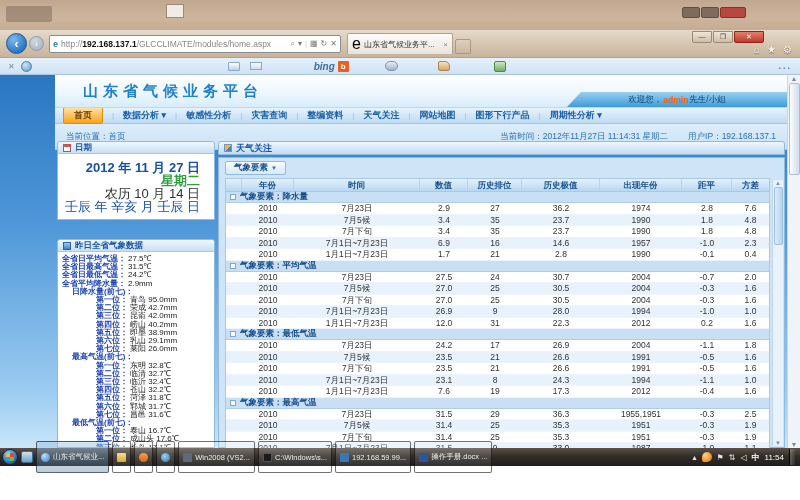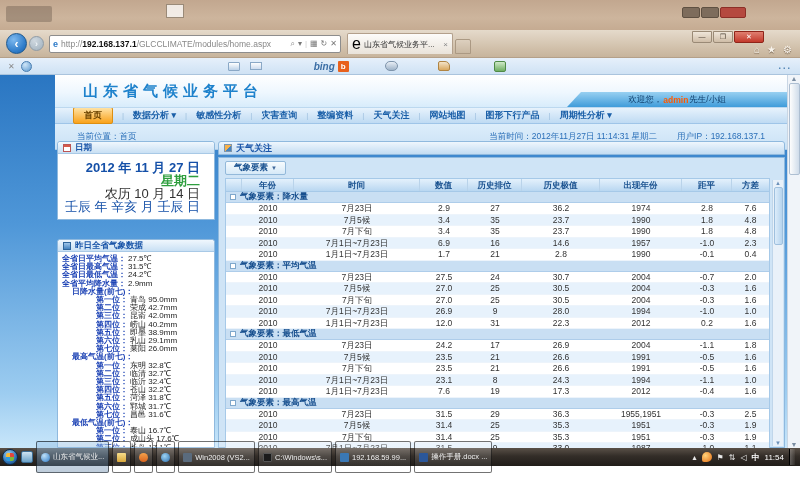--- a/index.html
+++ b/index.html
@@ -56,27 +56,27 @@
   
   .page{position:absolute;left:0;top:45px;right:0;bottom:0;background:linear-gradient(180deg,#2a76c2,#4f97d8 40%,#9cccf0 85%,#c8e6fa);}
   .page-content{position:absolute;left:55px;top:0;right:13px;bottom:0;}
   .site-header{position:relative;height:33px;background:linear-gradient(180deg,#ffffff,#eef7fe 55%,#d8ecfb);border-bottom:1px solid #bcd8ef;}
   .site-title{position:absolute;left:28px;top:7px;font-size:15px;font-weight:bold;color:#1e82cc;letter-spacing:5px;}
   .welcome-ribbon{position:absolute;right:0;top:17px;height:15px;width:220px;
     background:linear-gradient(180deg,#98d0f1,#3f9cda);clip-path:polygon(14px 0,100% 0,100% 100%,0 100%);
     display:flex;align-items:center;justify-content:center;font-size:8.5px;color:#10406e;}
   .welcome-ribbon .usr{color:#ff5a00;font-weight:bold;margin:0 1px;}
   .menu-bar{height:16px;background:linear-gradient(180deg,#e7f2fc,#bfdbf3);border-bottom:1px solid #9fc5e8;
-    display:flex;align-items:center;padding-left:18px;gap:9px;font-size:9px;}
+    display:flex;align-items:center;padding-left:8px;gap:9px;font-size:9px;}
   .mitem{color:#1a5fa8;font-weight:bold;white-space:nowrap;}
   .mitem.act{background:linear-gradient(180deg,#ffe2a4,#f9a21b);border:1px solid #dd8f12;border-radius:2px;
     color:#6b4300;padding:1px 10px;}
   .msep{color:#9fc0de;font-size:8px;}
   .crumb-row{height:26px;background:linear-gradient(180deg,#ddeefb,#cae1f5);border-bottom:1px solid #aacbe8;
-    display:flex;align-items:center;justify-content:space-between;padding:0 22px;font-size:8.5px;color:#2a6fb8;}
+    display:flex;align-items:center;justify-content:space-between;padding:0 11px;font-size:8.5px;color:#2a6fb8;}
   .crumb-right{display:flex;gap:20px;}
 
   .cols{position:absolute;left:0;right:0;top:64px;bottom:0;overflow:hidden;}
   .aside{position:absolute;left:2px;top:2px;width:158px;bottom:0;display:flex;flex-direction:column;}
   .panel{border:1px solid #8fb9de;background:#fff;border-radius:3px 3px 0 0;}
   .panel-h{height:12px;background:linear-gradient(180deg,#f0f7fd,#c9e0f4);border-bottom:1px solid #a8c9e6;
     display:flex;align-items:center;gap:4px;padding:0 5px;font-size:8.5px;font-weight:bold;color:#1a55a8;border-radius:3px 3px 0 0;}
   .ico-cal{width:8px;height:8px;background:#fff;border:1px solid #b55;box-shadow:inset 0 2px 0 #d65a4a;}
   .ico-data{width:8px;height:8px;background:linear-gradient(#9fc6ea,#4583bf);border:1px solid #2f659a;}
   .cal-panel{height:79px;margin-bottom:5px;}

